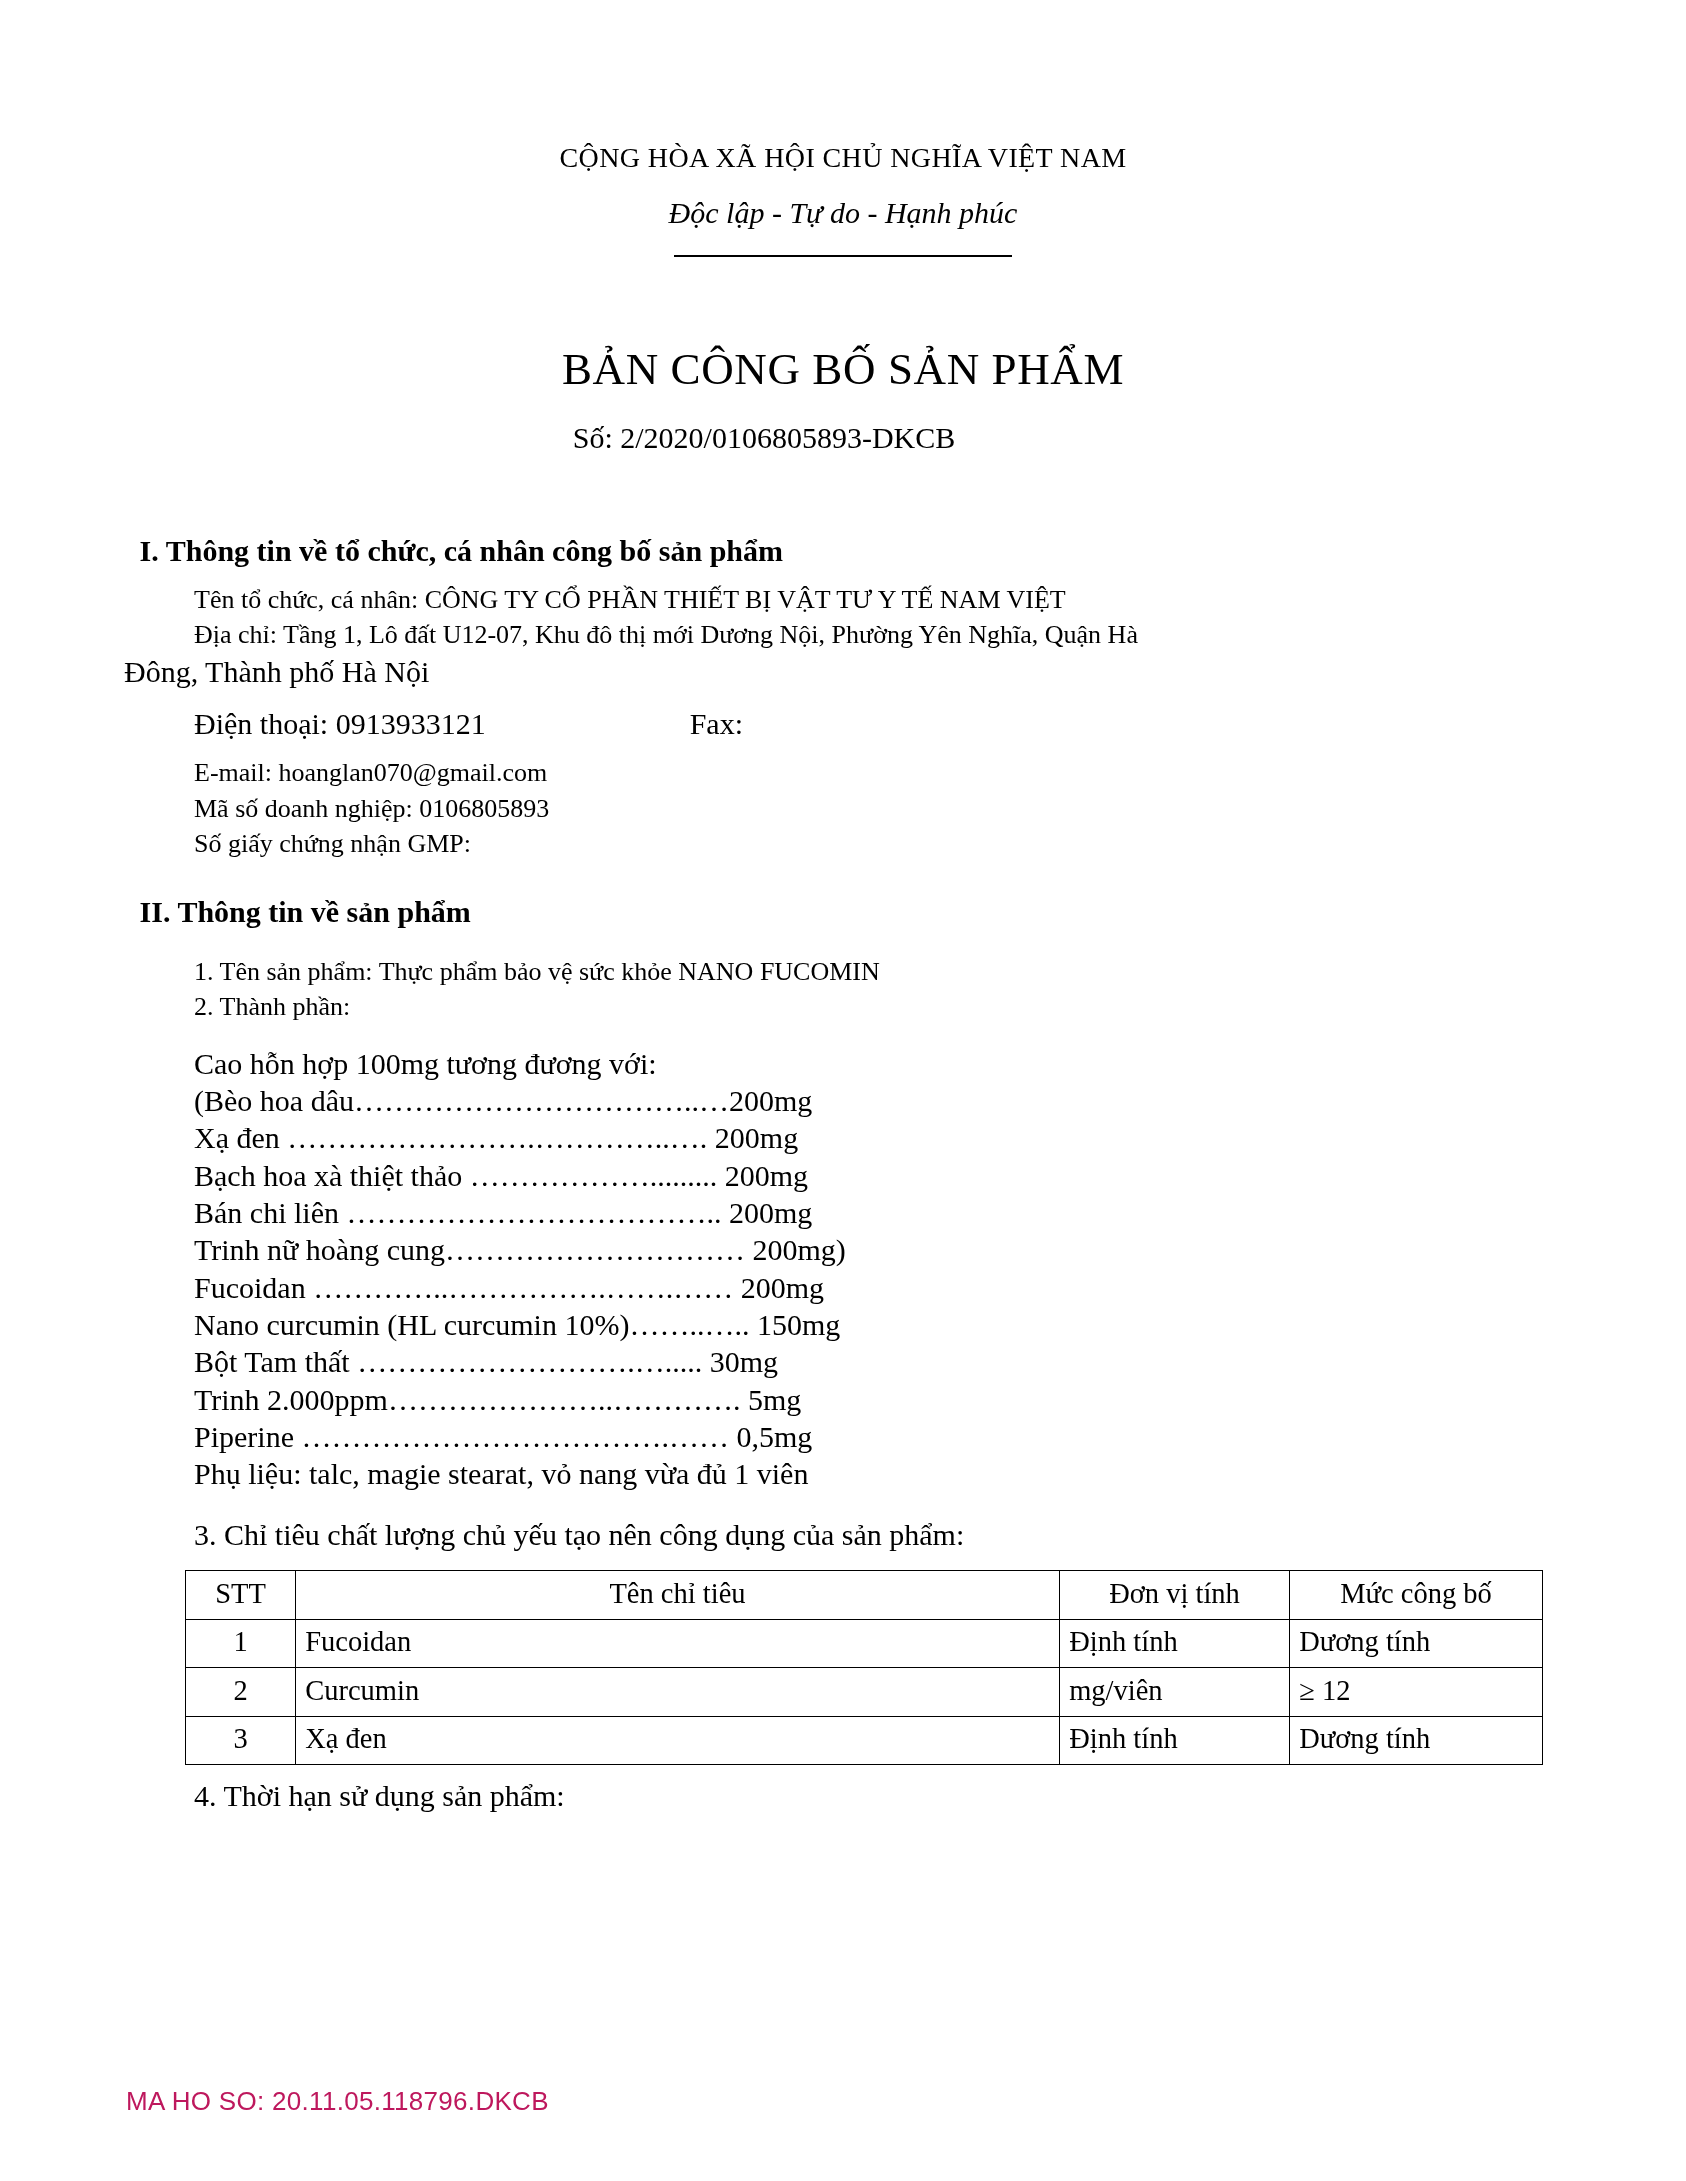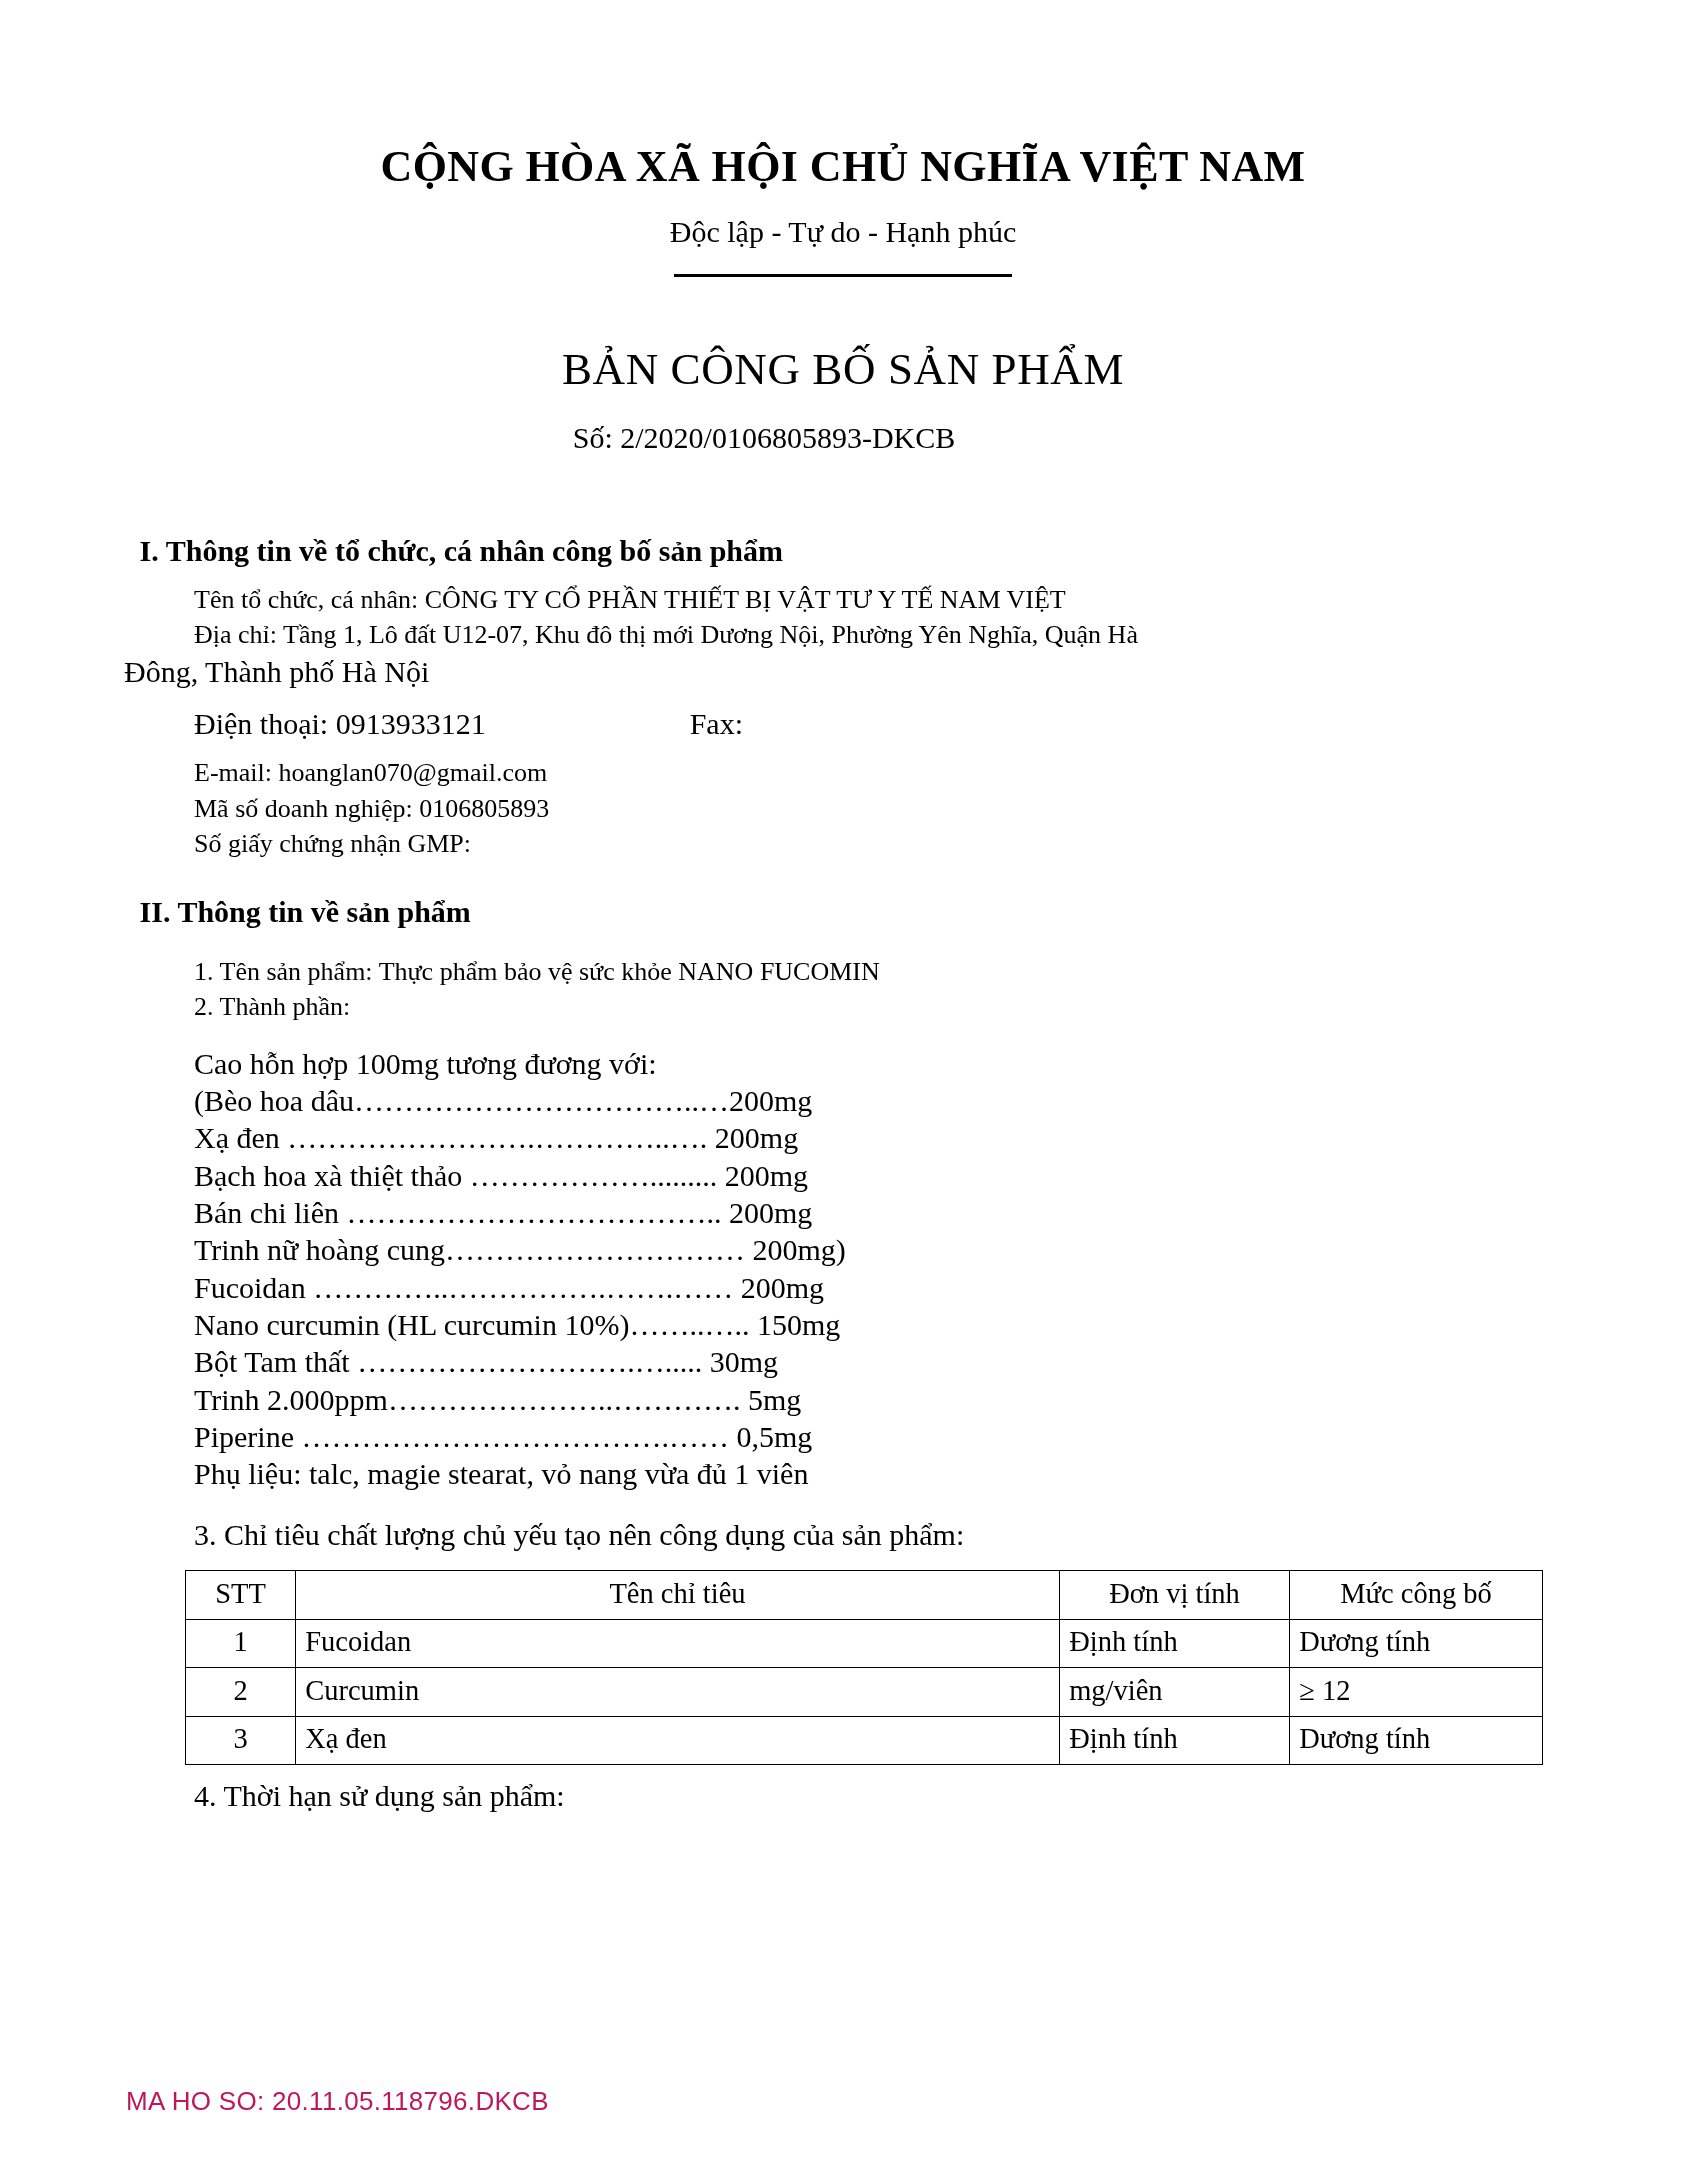--- a/index.html
+++ b/index.html
@@ -20,29 +20,30 @@
 
   
   .doc-header {
     position: absolute;
     left: 0;
     top: 141px;
     width: 1686px;
     text-align: center;
   }
   .nation-line {
-    font-size: 44px;
-    font-weight: bold;
+    font-size: 28px;
+    font-weight: normal;
     letter-spacing: 0.4px;
     line-height: 1.2;
   }
   .motto-line {
     font-size: 30px;
     margin-top: 20px;
     line-height: 1.2;
+    font-style: italic;
   }
   .header-rule {
     width: 338px;
     height: 2.8px;
     background: #000;
     margin: 24px auto 0 auto;
   }
 
   
   .doc-title {

